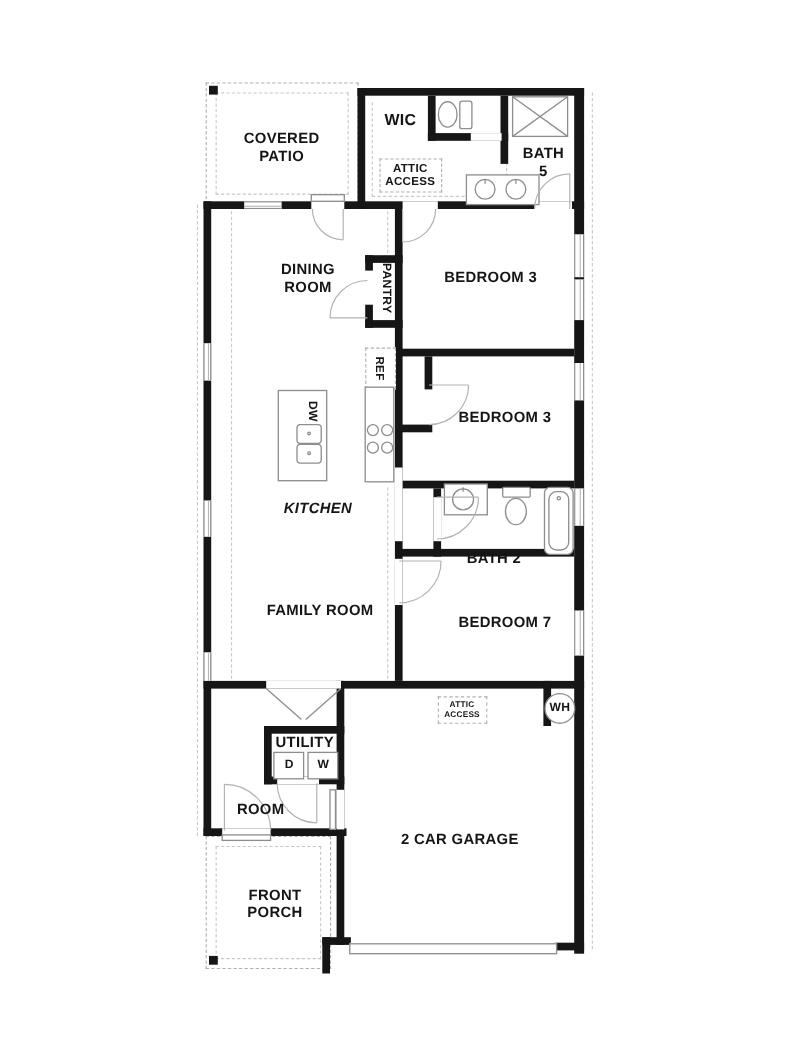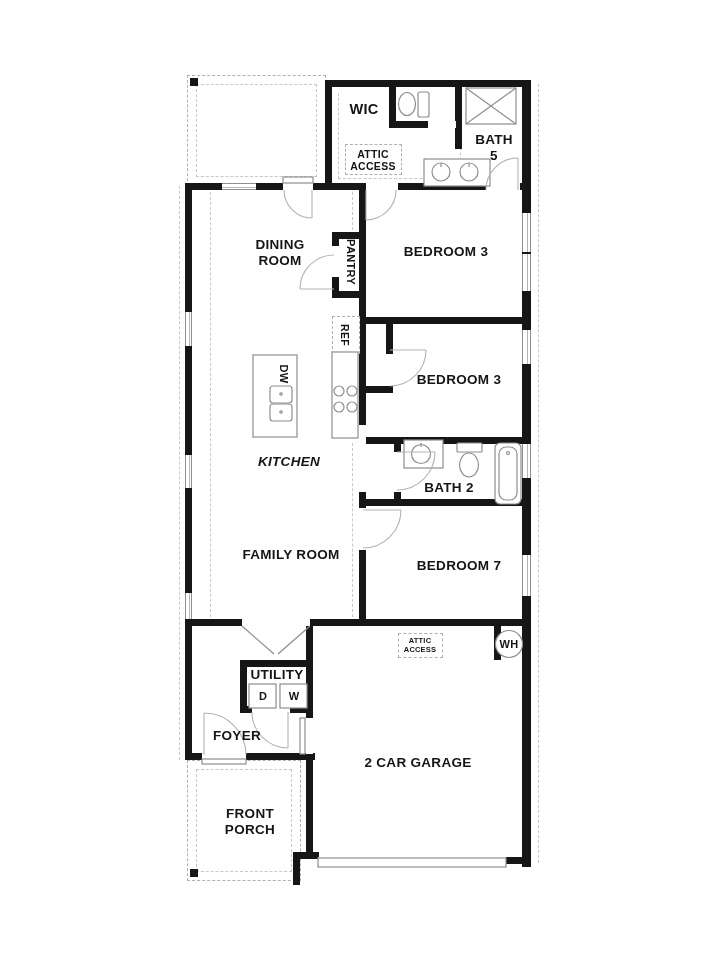--- a/index.html
+++ b/index.html
@@ -219,36 +219,37 @@
           <path d="M 246 755 A 42 42 0 0 0 204 713"></path>
           <line x1="204" y1="755" x2="204" y2="713"></line>
         </g>
       <g>
           <path d="M 252 712 A 36 36 0 0 0 288 748"></path>
           <line x1="288" y1="712" x2="288" y2="748"></line>
         </g>
     </g>
   </svg>
 
+  <div class="lbl sz14" style="left:256px;top:134px;width:100px;">COVERED PATIO</div>
   <div class="lbl sz15 nowrap" style="left:364px;top:110px;">WIC</div>
   <div class="lbl sz14" style="left:494px;top:148px;width:44px;">BATH 5</div>
   <div class="lbl sz10" style="left:373px;top:160px;width:56px;">ATTIC ACCESS</div>
   <div class="lbl sz14" style="left:280px;top:253px;width:64px;">DINING ROOM</div>
   <div class="lbl sz14 nowrap" style="left:446px;top:252px;">BEDROOM 3</div>
   <div class="vlbl sz11" style="left:351px;top:262px;">PANTRY</div>
   <div class="vlbl sz10" style="left:345px;top:335px;">REF</div>
   <div class="lbl sz14 nowrap" style="left:459px;top:380px;">BEDROOM 3</div>
   <div class="vlbl sz11" style="left:284px;top:374px;">DW</div>
   <div class="lbl sz14 nowrap" style="left:289px;top:462px;font-style:italic;">KITCHEN</div>
-  <div class="lbl sz14 nowrap" style="left:449px;top:488px;">BATH 2</div>
+  <div class="lbl sz14 nowrap" style="left:449px;top:508px;">BATH 2</div>
   <div class="lbl sz14 nowrap" style="left:291px;top:555px;">FAMILY ROOM</div>
   <div class="lbl sz14 nowrap" style="left:459px;top:566px;">BEDROOM 7</div>
   <div class="lbl sz8" style="left:420px;top:646px;width:42px;">ATTIC ACCESS</div>
   <div class="lbl sz11 nowrap" style="left:509px;top:644px;">WH</div>
   <div class="lbl sz14 nowrap" style="left:277px;top:675px;">UTILITY</div>
   <div class="lbl sz11 nowrap" style="left:263px;top:696px;">D</div>
   <div class="lbl sz11 nowrap" style="left:294px;top:696px;">W</div>
-  <div class="lbl sz14 nowrap" style="left:237px;top:736px;">FOYER</div>
+  <div class="lbl sz14 nowrap" style="left:237px;top:736px;">ROOM</div>
   <div class="lbl sz14 nowrap" style="left:418px;top:763px;">2 CAR GARAGE</div>
   <div class="lbl sz14" style="left:250px;top:822px;width:60px;">FRONT PORCH</div>
 
 
 </div>
 
 </body></html>

